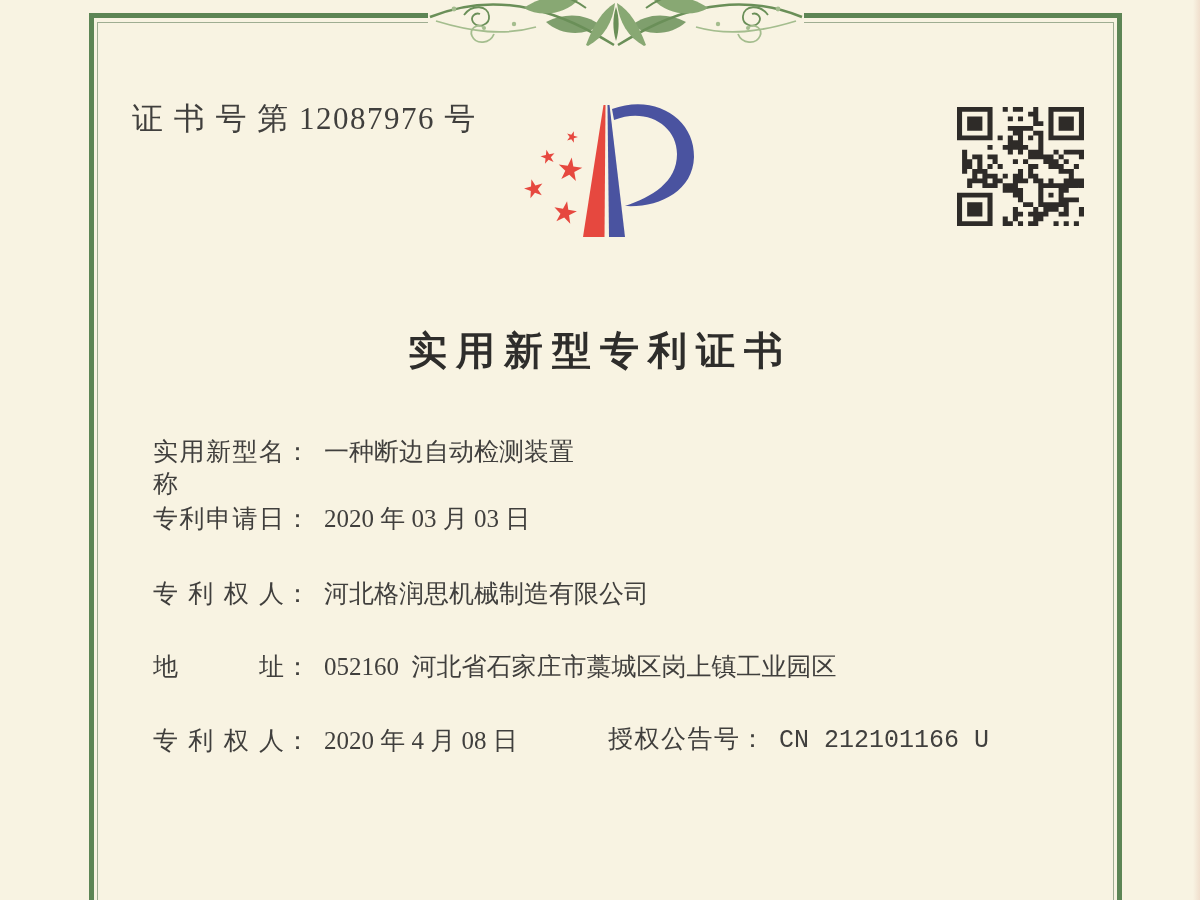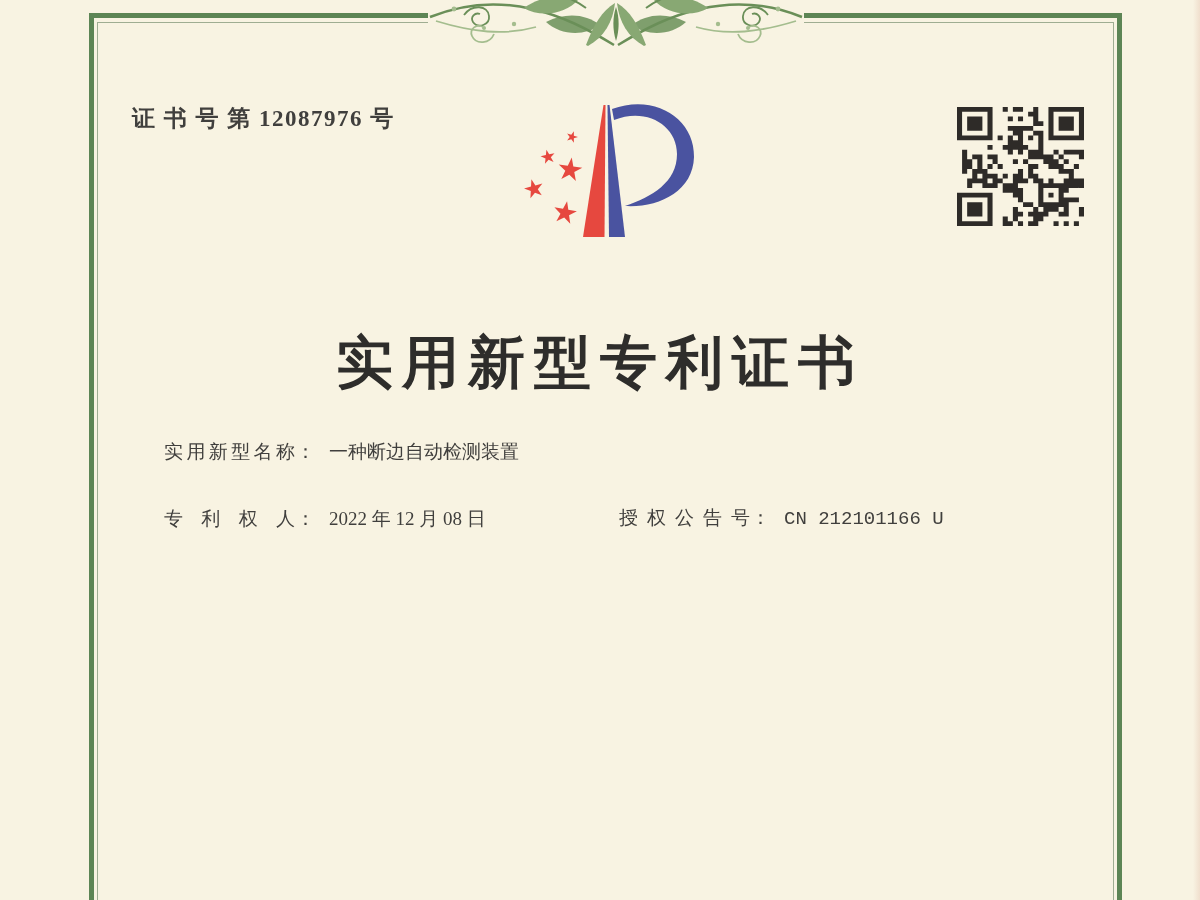--- a/index.html
+++ b/index.html
@@ -27,41 +27,40 @@
 
   
   .ornament{
     position:absolute;left:428px;top:0;width:376px;height:50px;
     background:var(--background,#f8f3e2);
   }
 
   
   .cert-no{
     position:absolute;left:132px;top:104px;
-    font-size:23px;line-height:30px;letter-spacing:1.5px;
+    font-size:31px;line-height:30px;letter-spacing:1.5px;
     color:var(--text-dark,#3f3e3c);
-    font-weight:bold;
   }
 
   
   .logo-svg{position:absolute;left:515px;top:90px;width:200px;height:160px;}
   .qr-svg{position:absolute;left:957px;top:107px;width:127px;height:119px;}
 
   
   .title{
     position:absolute;left:10px;top:292px;width:1180px;
-    text-align:center;font-size:57px;line-height:65px;font-weight:bold;
+    text-align:center;font-size:39px;line-height:65px;font-weight:bold;
     letter-spacing:9px;color:var(--title-dark,#2e2d2b);
   }
 
   
   .fields{position:absolute;left:152px;top:0;width:980px;height:900px;}
   .row{
-    position:absolute;left:12px;width:980px;
-    font-size:19px;line-height:32px;color:var(--text-dark,#403f3d);
+    position:absolute;left:1px;width:980px;
+    font-size:25px;line-height:32px;color:var(--text-dark,#403f3d);
   }
   .row:nth-of-type(1){top:436px;}
   .row:nth-of-type(2){top:503px;}
   .row:nth-of-type(3){top:578px;}
   .row:nth-of-type(4){top:651px;}
   .row:nth-of-type(5){top:725px;}
   .row:nth-of-type(6){top:796px;}
   .row:nth-of-type(7){top:866px;}
   .lbl{
     display:inline-block;width:131px;vertical-align:top;
@@ -124,25 +123,34 @@
   <h1 class="title">实用新型专利证书</h1>
 
   <div class="fields">
 
     <div class="row">
       <span class="lbl">实用新型名称</span><span class="colon">：</span><span class="val">一种断边自动检测装置</span>
     </div>
 
 
 
+    <div class="row">
+      <span class="lbl">专利申请日</span><span class="colon">：</span><span class="val">2020 年 03 月 03 日</span>
+    </div>
 
+    <div class="row">
+      <span class="lbl">专利权人</span><span class="colon">：</span><span class="val">河北格润思机械制造有限公司</span>
+    </div>
 
+    <div class="row">
+      <span class="lbl">地址</span><span class="colon">：</span><span class="val">052160  河北省石家庄市藁城区岗上镇工业园区</span>
+    </div>
 
     <div class="row" style="position:absolute;">
-      <span class="lbl">专利权人</span><span class="colon">：</span><span class="val">2022 年 12 月 08 日</span>
+      <span class="lbl">专利权人</span><span class="colon">：</span><span class="val">2020 年 4 月 08 日</span>
       <span class="pair2">
         <span class="lbl">授权公告号</span><span class="colon">：</span><span class="val">CN 212101166 U</span>
       </span>
     </div>
 
   </div>
 
   <div class="scan-edge"></div>
 </div>
 

